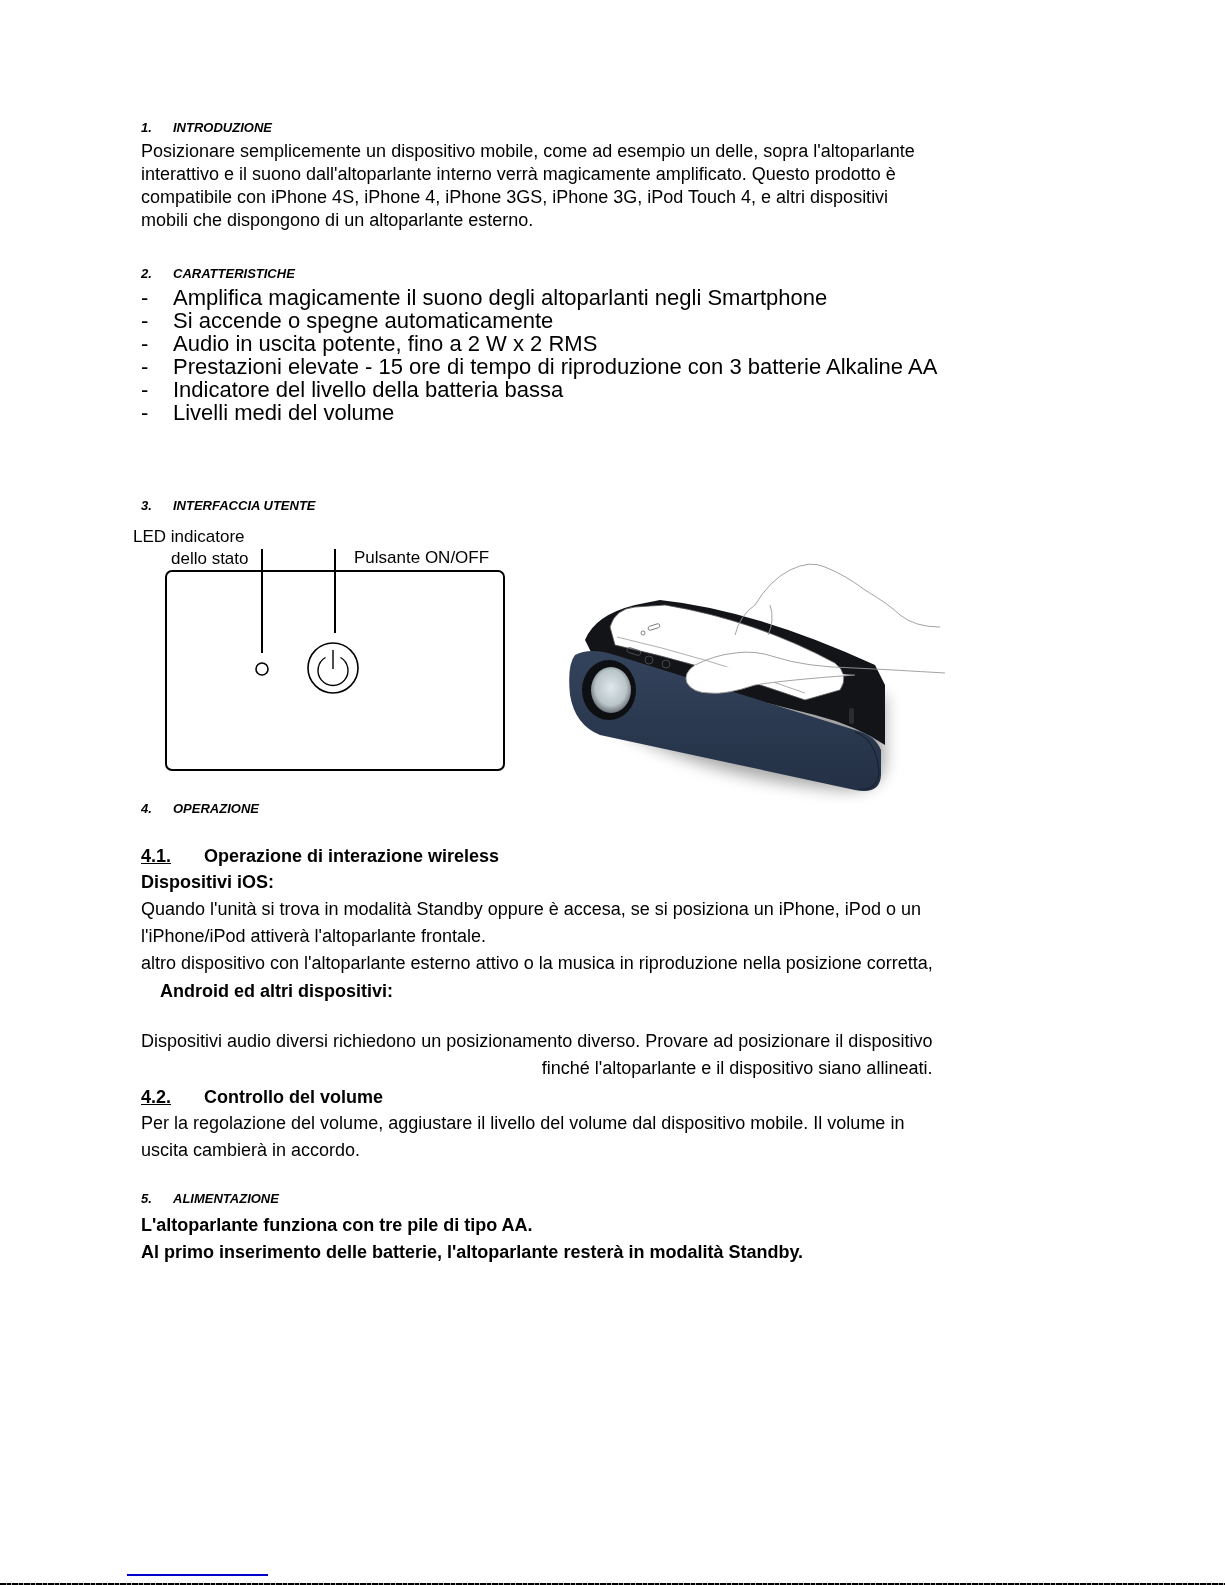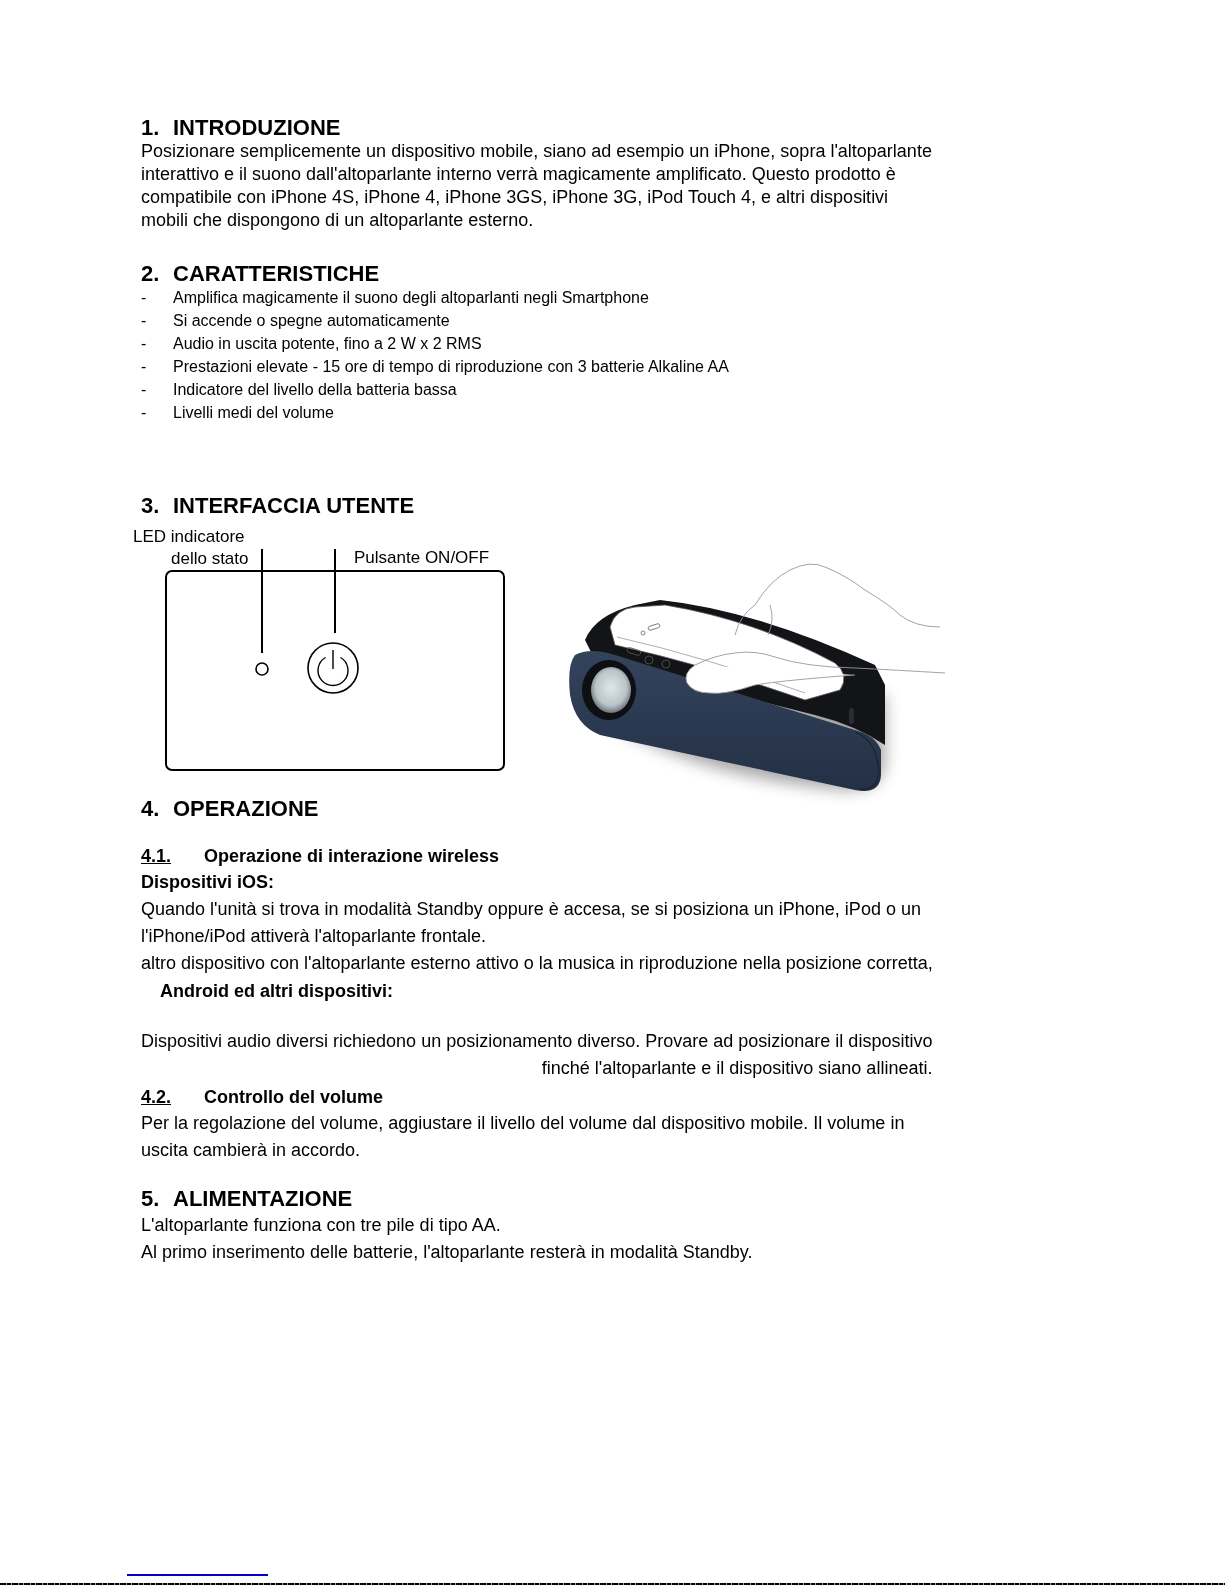--- a/index.html
+++ b/index.html
@@ -2,42 +2,42 @@
 <html><head>
 <meta charset="utf-8">
 <style>
   html, body { margin: 0; padding: 0; background: #ffffff; }
   body {
     width: 1225px; height: 1585px; position: relative; overflow: hidden;
     font-family: "Liberation Sans", "DejaVu Sans", sans-serif;
     color: #000;
   }
   .abs { position: absolute; }
-  .h1 { font-weight: bold; font-size: 22px; line-height: 22px; white-space: nowrap; }
+  .h1 { font-weight: bold; font-size: 13px; line-height: 22px; white-space: nowrap; font-style: italic; }
   .h1 .num { display: inline-block; width: 32px; }
   .p { font-size: 18px; line-height: 23px; white-space: nowrap; }
   .p2 { font-size: 18px; line-height: 27px; white-space: nowrap; }
-  .bullet { font-size: 16px; line-height: 23px; white-space: nowrap; height: 23px; }
+  .bullet { font-size: 22px; line-height: 23px; white-space: nowrap; height: 23px; }
   .bullet .dash { display: inline-block; width: 32px; }
   .sub { font-weight: bold; font-size: 18px; line-height: 22px; white-space: nowrap; }
   .sub .num { display: inline-block; width: 63px; text-decoration: underline; }
   .label { font-size: 17px; line-height: 21px; white-space: nowrap; }
   .panel { border: 2px solid #000; border-radius: 7px; box-sizing: border-box; }
   .vline { width: 2px; background: #000; }
   .footer-link { height: 2px; background: #0000cc; }
   .footer-rule { height: 2px; background: repeating-linear-gradient(90deg, #000 0 6px, #888 6px 7px, #000 7px 11px, #aaa 11px 12px); }
 </style>
 </head>
 <body>
 
 <div class="abs h1" style="left:141px; top:117px;">
   <span class="num">1.</span><span>INTRODUZIONE</span>
 </div>
 <div class="abs" style="left:141px; top:140px;">
-  <div class="p">Posizionare semplicemente un dispositivo mobile, siano ad esempio un iPhone, sopra l'altoparlante</div>
+  <div class="p">Posizionare semplicemente un dispositivo mobile, come ad esempio un delle, sopra l'altoparlante</div>
   <div class="p">interattivo e il suono dall'altoparlante interno verrà magicamente amplificato. Questo prodotto è</div>
   <div class="p">compatibile con iPhone 4S, iPhone 4, iPhone 3GS, iPhone 3G, iPod Touch 4, e altri dispositivi</div>
   <div class="p">mobili che dispongono di un altoparlante esterno.</div>
 </div>
 
 <div class="abs h1" style="left:141px; top:263px;">
   <span class="num">2.</span><span>CARATTERISTICHE</span>
 </div>
 <div class="abs" style="left:141px; top:286px;">
   <div class="bullet"><span class="dash">-</span><span>Amplifica magicamente il suono degli altoparlanti negli Smartphone</span></div>
@@ -135,19 +135,19 @@
   <span class="num">4.2.</span><span>Controllo del volume</span>
 </div>
 <div class="abs" style="left:141px; top:1110px;">
   <div class="p2">Per la regolazione del volume, aggiustare il livello del volume dal dispositivo mobile. Il volume in</div>
   <div class="p2">uscita cambierà in accordo.</div>
 </div>
 
 <div class="abs h1" style="left:141px; top:1188px;">
   <span class="num">5.</span><span>ALIMENTAZIONE</span>
 </div>
-<div class="abs" style="left:141px; top:1212px;">
+<div class="abs" style="left:141px; top:1212px;font-weight:bold;">
   <div class="p2">L'altoparlante funziona con tre pile di tipo AA.</div>
   <div class="p2">Al primo inserimento delle batterie, l'altoparlante resterà in modalità Standby.</div>
 </div>
 
 <div class="abs footer-link" style="left:127px; top:1574px; width:141px;"></div>
 <div class="abs footer-rule" style="left:0; top:1583px; width:1225px;"></div>
 
 </body></html>

